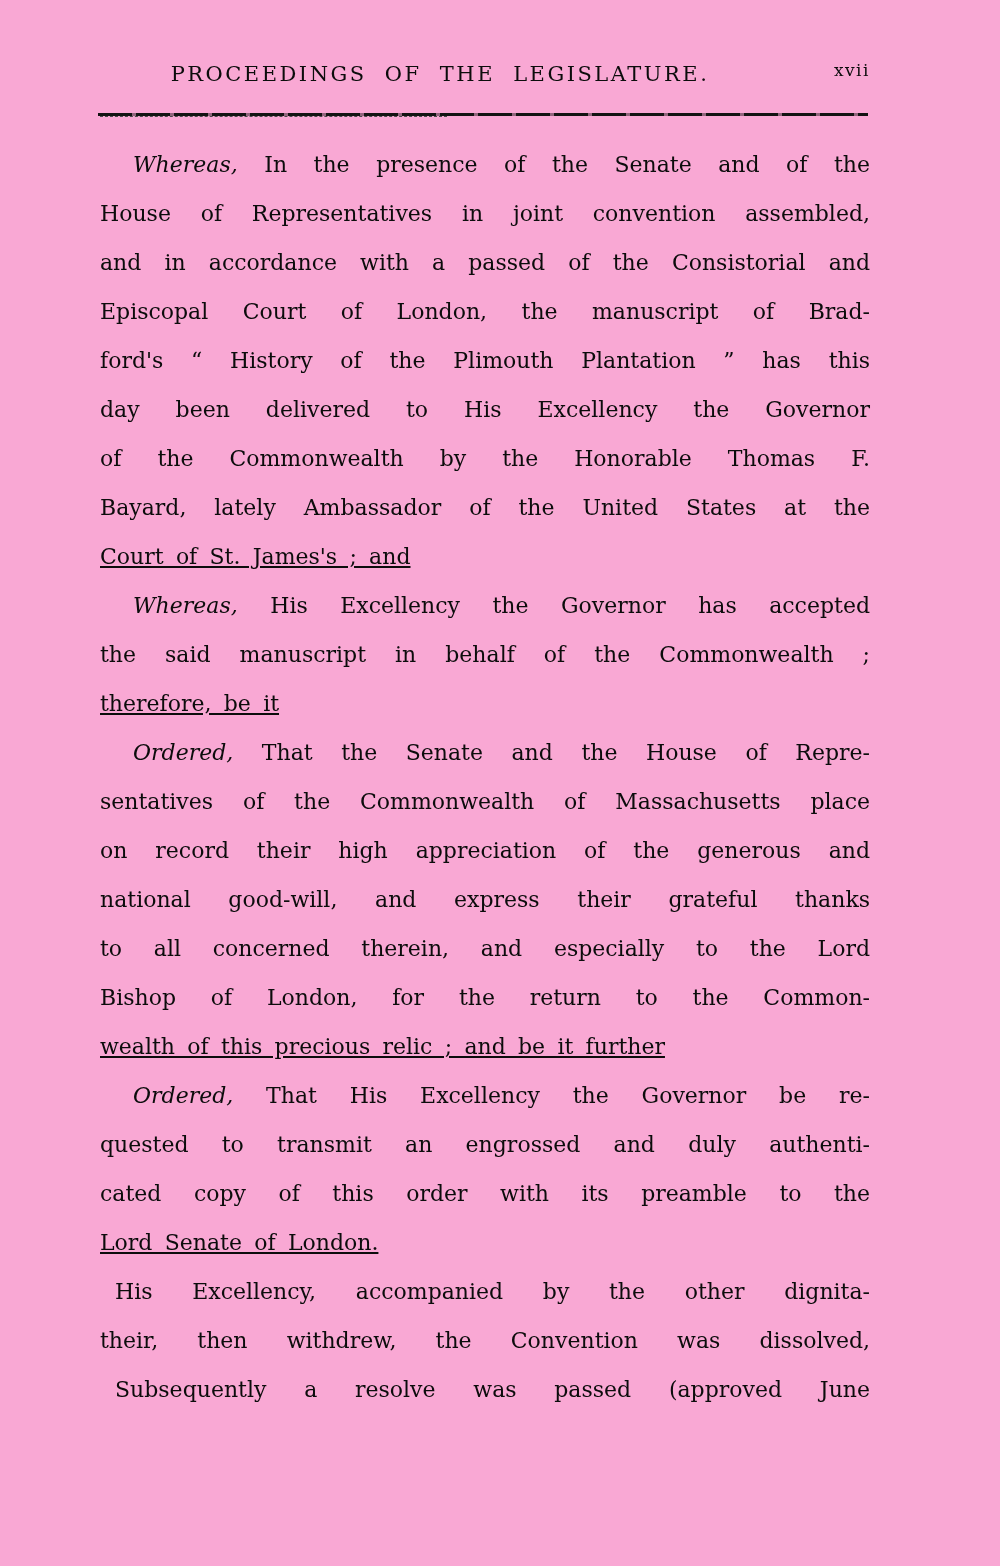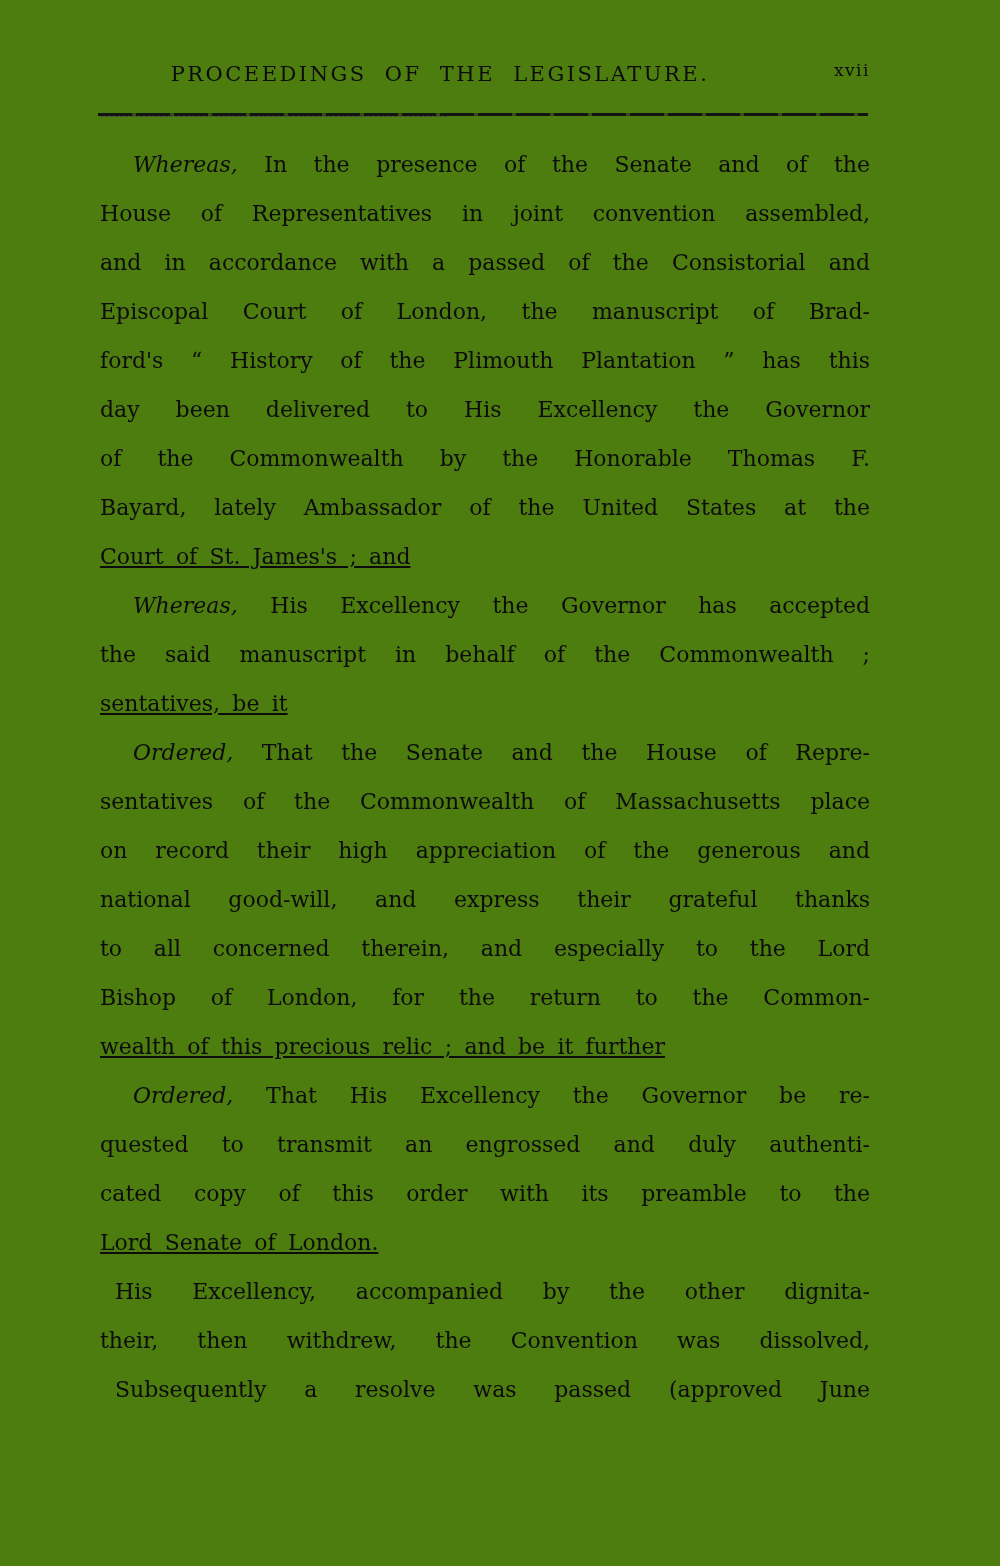--- a/index.html
+++ b/index.html
@@ -4,21 +4,21 @@
 <style>
   html, body {
     margin: 0;
     padding: 0;
     background: #ffffff;
   }
   .page {
     position: relative;
     width: 1000px;
     height: 1566px;
-    background: #4d7c0f;
+    background: #f9a8d4;
     font-family: "DejaVu Serif", "Liberation Serif", serif;
     color: #0c0c0c;
     overflow: hidden;
   }
   .running-head {
     position: absolute;
     left: 100px;
     top: 62px;
     width: 770px;
     height: 30px;
@@ -94,21 +94,21 @@
       <div class="line">House of Representatives in joint convention assembled,</div>
       <div class="line">and in accordance with a passed of the Consistorial and</div>
       <div class="line">Episcopal Court of London, the manuscript of Brad-</div>
       <div class="line">ford's “ History of the Plimouth Plantation ” has this</div>
       <div class="line">day been delivered to His Excellency the Governor</div>
       <div class="line">of the Commonwealth by the Honorable Thomas F.</div>
       <div class="line">Bayard, lately Ambassador of the United States at the</div>
       <div class="line endline">Court of St. James's ; and</div>
       <div class="line indent-lg"><em>Whereas,</em> His Excellency the Governor has accepted</div>
       <div class="line">the said manuscript in behalf of the Commonwealth ;</div>
-      <div class="line endline">sentatives, be it</div>
+      <div class="line endline">therefore, be it</div>
       <div class="line indent-lg"><em>Ordered,</em> That the Senate and the House of Repre-</div>
       <div class="line">sentatives of the Commonwealth of Massachusetts place</div>
       <div class="line">on record their high appreciation of the generous and</div>
       <div class="line">national good-will, and express their grateful thanks</div>
       <div class="line">to all concerned therein, and especially to the Lord</div>
       <div class="line">Bishop of London, for the return to the Common-</div>
       <div class="line endline">wealth of this precious relic ; and be it further</div>
       <div class="line indent-lg"><em>Ordered,</em> That His Excellency the Governor be re-</div>
       <div class="line">quested to transmit an engrossed and duly authenti-</div>
       <div class="line">cated copy of this order with its preamble to the</div>

